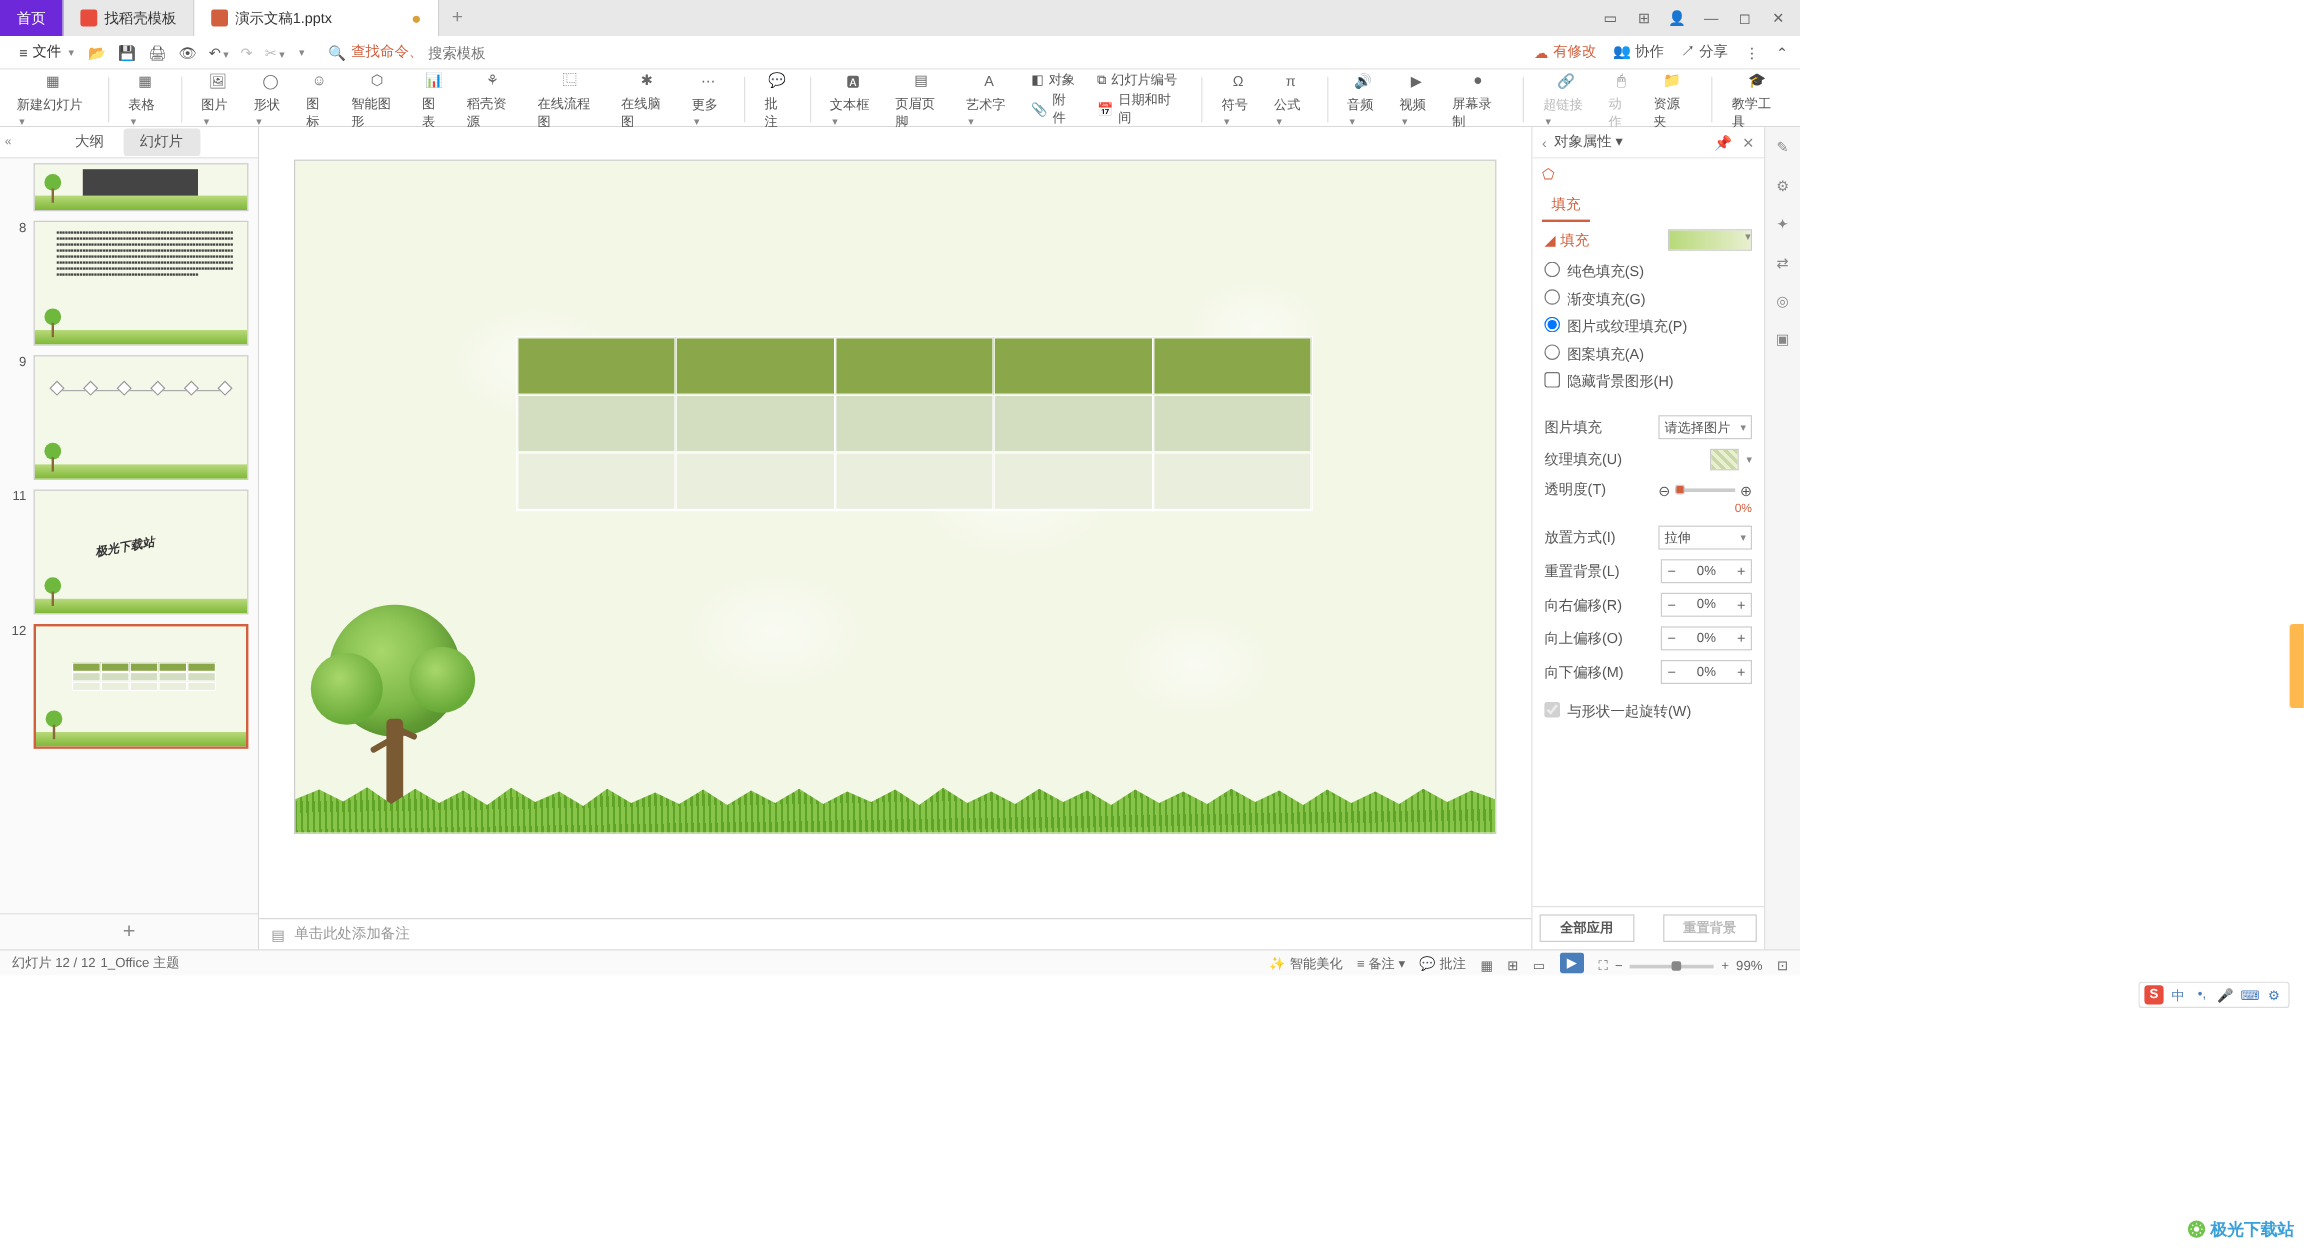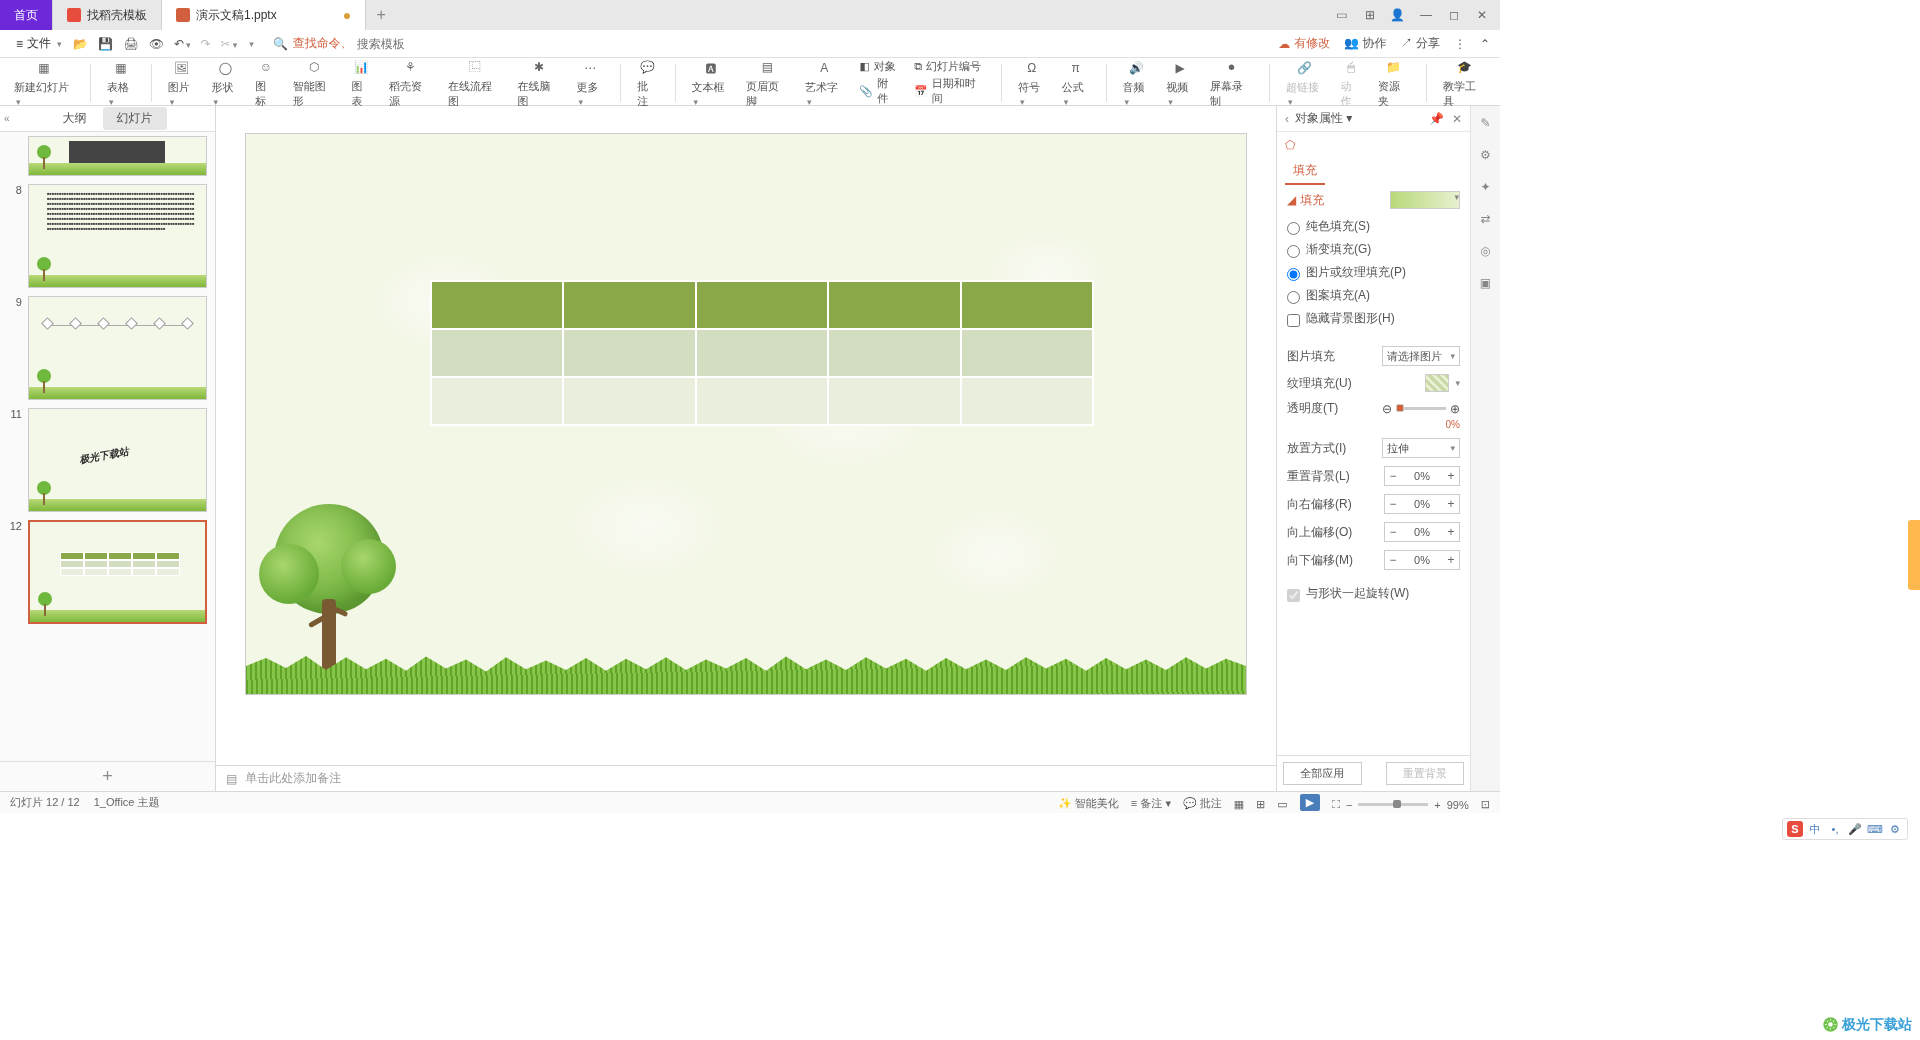--- a/index.html
+++ b/index.html
@@ -95,37 +95,37 @@
 
 .proppane { width: 194px; border-left: 1px solid #d8d8d8; background: #fff; display: flex; flex-direction: column; font-size: 12px; }
 .pp-header { height: 26px; display: flex; align-items: center; padding: 0 8px; border-bottom: 1px solid #e8e8e8; color: #555; }
 .pp-header .ttl { flex: 1; }
 .pp-icons { display: flex; gap: 8px; color: #888; }
 .pp-shape { padding: 6px 8px; }
 .pp-fill-tab { padding: 4px 8px; color: #d25f3e; border-bottom: 2px solid #d25f3e; display: inline-block; margin: 0 8px; }
 .pp-section { padding: 6px 10px; }
 .pp-sec-title { color: #d25f3e; font-size: 12px; margin-bottom: 6px; display: flex; align-items: center; gap: 4px; }
 .pp-swatch { width: 70px; height: 18px; border: 1px solid #ccc; background: linear-gradient(to right, #b8d97a, #e8f0d0); margin-left: auto; }
-.pp-row { display: flex; align-items: flex-end; padding: 3px 0; gap: 6px; color: #555; }
+.pp-row { display: flex; align-items: flex-start; padding: 3px 0; gap: 6px; color: #555; }
 .pp-row input[type=radio], .pp-row input[type=checkbox] { margin: 0; }
 .pp-field { display: flex; align-items: center; justify-content: space-between; padding: 4px 0; color: #555; }
 .pp-select { width: 78px; height: 20px; border: 1px solid #ccc; font-size: 11px; padding: 0 4px; display: flex; align-items: center; justify-content: space-between; background: #fff; }
 .pp-texture { width: 24px; height: 18px; border: 1px solid #ccc; background: repeating-linear-gradient(45deg,#c8d8a8 0 3px,#e8f0d0 3px 6px); }
 .pp-slider { display: flex; align-items: center; gap: 4px; }
 .pp-slider .track { width: 50px; height: 3px; background: #ccc; position: relative; }
 .pp-slider .thumb { position: absolute; left: 0; top: -3px; width: 8px; height: 8px; background: #d25f3e; border-radius: 2px; }
 .pp-spin { display: flex; align-items: center; border: 1px solid #ccc; height: 20px; }
 .pp-spin .btn { width: 16px; text-align: center; color: #666; }
 .pp-spin .val { width: 42px; text-align: center; font-size: 11px; }
-.pp-footer { margin-top: auto; border-top: 1px solid #e0e0e0; padding: 6px; display: flex; gap: 24px; }
+.pp-footer { margin-top: auto; border-top: 1px solid #e0e0e0; padding: 6px; display: flex; gap: 24px; font-weight: bold; }
 .pp-footer .b { flex: 1; border: 1px solid #ccc; text-align: center; padding: 3px 0; font-size: 11px; color: #555; }
 .pp-footer .b.dis { color: #bbb; }
 
 
-.statusbar { height: 22px; border-top: 1px solid #d8d8d8; background: #fafafa; display: flex; align-items: center; padding: 0 10px; font-size: 11px; color: #666; gap: 14px; }
+.statusbar { height: 22px; border-top: 1px solid #d8d8d8; background: #fafafa; display: flex; align-items: center; padding: 0 10px; font-size: 11px; color: #666; gap: 4px; }
 .statusbar .right { margin-left: auto; display: flex; align-items: flex-end; gap: 12px; }
 .zoom { display: flex; align-items: center; gap: 6px; }
 .zoom-track { width: 70px; height: 3px; background: #ccc; position: relative; }
 .zoom-thumb { position: absolute; left: 50%; top: -3px; width: 8px; height: 8px; background: #888; border-radius: 2px; }
 
 
 .ime-badge { position: fixed; right: 12px; bottom: 200px; display: flex; gap: 4px; background: #fff; border: 1px solid #ddd; padding: 2px 4px; border-radius: 3px; font-size: 11px; }
 .ime-s { background: #e74c3c; color: #fff; width: 16px; height: 16px; border-radius: 3px; display: flex; align-items: center; justify-content: center; font-weight: bold; }
 .ime-i { width: 16px; height: 16px; display: flex; align-items: center; justify-content: center; color: #4a7ebb; }
 .watermark { position: fixed; right: 8px; bottom: 4px; font-size: 14px; color: #3aa0d8; font-weight: bold; display: flex; align-items: center; gap: 4px; }

